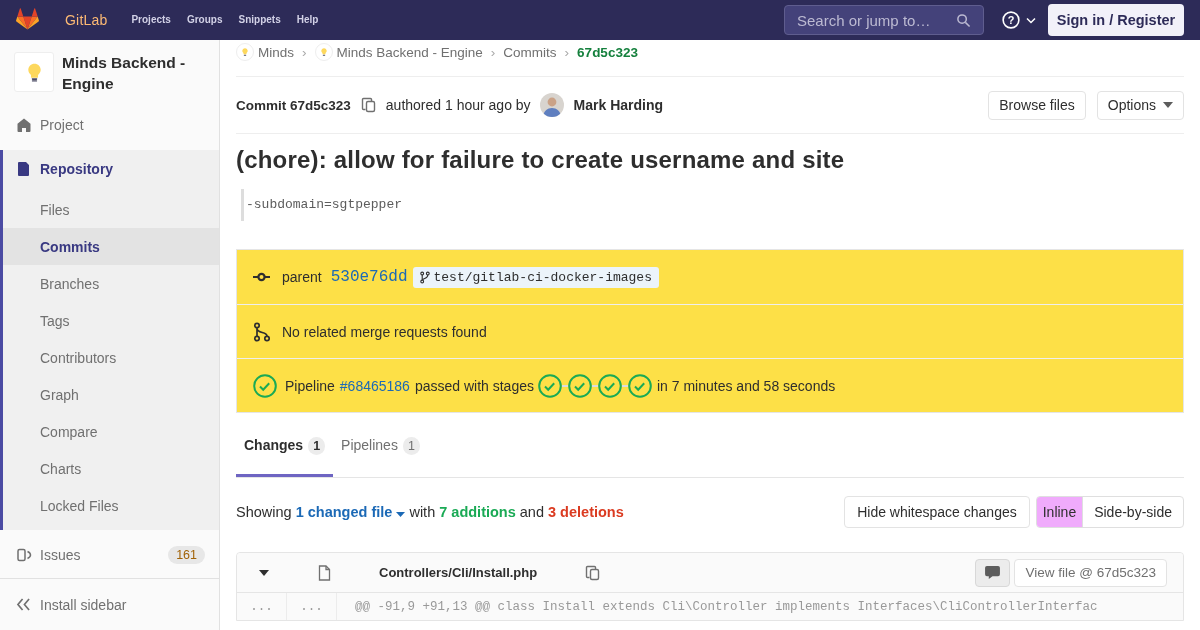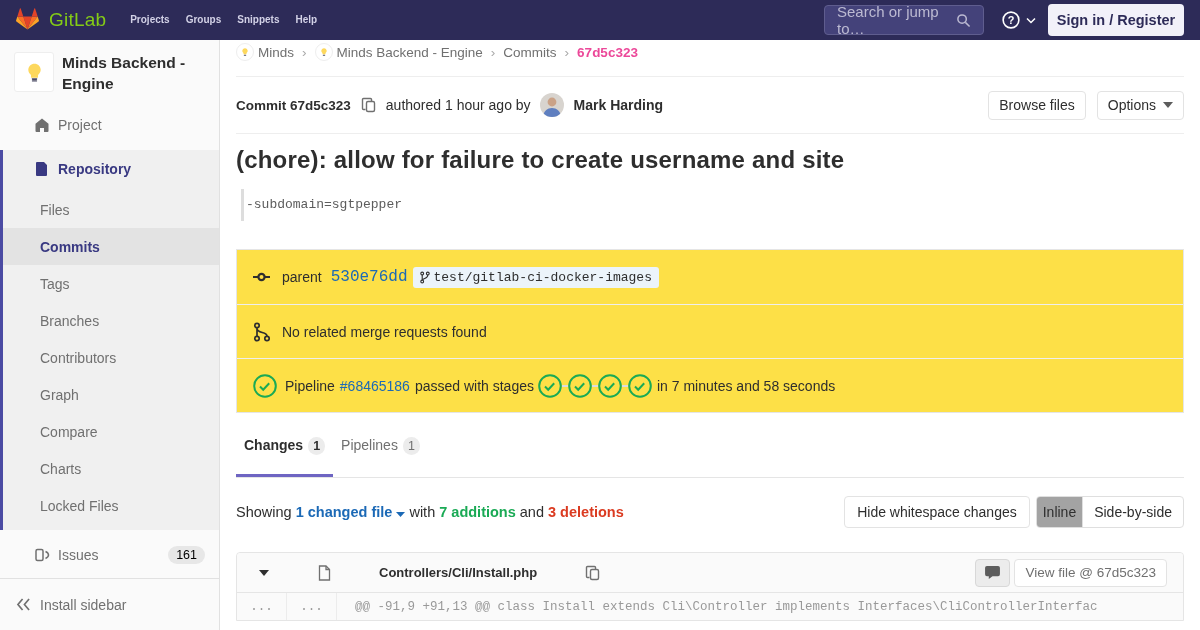--- a/index.html
+++ b/index.html
@@ -4,57 +4,57 @@
 <style>
 * { margin:0; padding:0; box-sizing:border-box; }
 html,body { width:1200px; height:630px; overflow:hidden; background:#fff;
   font-family:"Liberation Sans", sans-serif; font-size:14px; color:#2e2e2e; }
 .mono { font-family:"Liberation Mono", monospace; }
 
 
 .navbar { position:absolute; top:0; left:0; width:1200px; height:40px;
   background:#2d2b58; display:flex; align-items:center; padding:0 16px; z-index:10; }
 .logo { display:flex; align-items:center; }
-.logo-text { color:#84cc16; font-size:19px; margin-left:10px; letter-spacing:0.2px; }
+.logo-text { color:#fdba74; font-size:14px; margin-left:26px; letter-spacing:0.2px; }
 .nav-links { display:flex; margin-left:16px; }
 .nav-links a { color:#d2d1e6; font-weight:bold; font-size:10px; text-decoration:none; padding:16px 8px; line-height:40px; }
 .nav-right { margin-left:auto; display:flex; align-items:center; }
-.searchbox { width:160px; height:30px; background:#44427a; border:1px solid #5f5d8e;
+.searchbox { width:200px; height:30px; background:#44427a; border:1px solid #5f5d8e;
   border-radius:4px; display:flex; align-items:center; padding:0 12px; color:#bcbad2; font-size:15px; }
 .searchbox .ph { flex:1; }
 .help-q { margin-left:18px; display:flex; align-items:center; color:#fff; }
 .signin { margin-left:12px; background:#f2f1f9; color:#2d2b58; font-weight:bold; font-size:14.5px;
   border-radius:4px; height:32px; line-height:32px; width:136px; text-align:center; }
 
 
 .sidebar { position:absolute; top:40px; left:0; width:220px; height:590px;
   background:#fafafa; border-right:1px solid #e1e1e1; }
 .proj-head { display:flex; padding:12px 14px 12px 14px; align-items:flex-start; height:66px; }
 .proj-avatar { width:40px; height:40px; border:1px solid #eee; border-radius:3px; background:#fff;
   display:flex; align-items:center; justify-content:center; flex:none; }
 .proj-title { font-weight:bold; font-size:15.5px; color:#2e2e2e; margin-left:8px; line-height:21px; padding-top:0px; }
-.nav-item { display:flex; align-items:center; height:37px; padding-left:34px; color:#707070; font-size:14px; }
+.nav-item { display:flex; align-items:center; height:37px; padding-left:16px; color:#707070; font-size:14px; }
 .nav-item svg { margin-right:8px; flex:none; }
 .sect { position:relative; background:#f0f0f0; margin-top:7px; padding:0 0 6px 0; }
 .sect::before { content:""; position:absolute; left:0; top:0; bottom:0; width:3px; background:#4b4ba3; }
 .sect .head { color:#393982; font-weight:bold; margin-bottom:4px; }
 .sub { padding-left:40px; }
 .sub.active { background:#e3e3e3; color:#393982; font-weight:bold; }
 .badge-pill { margin-left:auto; margin-right:14px; background:#e7e7e7; border-radius:10px;
-  font-size:12.5px; color:#000000; padding:2px 8px; font-weight:normal; }
+  font-size:12.5px; color:#a16207; padding:2px 8px; font-weight:normal; }
 .collapse-btn { position:absolute; bottom:0; left:0; width:219px; border-top:1px solid #e1e1e1;
   height:52px; display:flex; align-items:center; padding-left:16px; color:#707070; font-size:14px; }
 
 
 .content { position:absolute; top:28px; left:220px; width:980px; height:590px; padding:0 16px; }
 .breadcrumbs { height:49px; border-bottom:1px solid #eee; display:flex; align-items:center; color:#707070; font-size:13.5px; }
 .bc-avatar { width:18px; height:18px; border-radius:50%; border:1px solid #eee; background:#fff;
   display:inline-flex; align-items:center; justify-content:center; margin-right:4px; flex:none; }
 .bc-sep { margin:0 8px; color:#a9a9a9; }
-.bc-last { color:#ec4899; font-weight:bold; }
+.bc-last { color:#15803d; font-weight:bold; }
 
 .commit-head { height:57px; border-bottom:1px solid #eee; display:flex; align-items:center; }
 .commit-head .bold { font-weight:bold; }
 .avatar-s { width:24px; height:24px; border-radius:50%; overflow:hidden; flex:none; }
 .btn { display:inline-flex; align-items:center; justify-content:center; background:#fff; border:1px solid #e3e3e3;
   border-radius:4px; height:29px; padding:0 10px; font-size:14px; color:#2e2e2e; white-space:nowrap; }
 .hdr-btns { margin-left:auto; display:flex; }
 
 h1.commit-title { font-size:24px; font-weight:bold; color:#2e2e2e; margin-top:10px; line-height:31px; letter-spacing:0.2px; }
 pre.desc { margin-top:14px; margin-left:5px; border-left:3px solid #ddd; padding:5px 0 5px 2px;
@@ -72,21 +72,21 @@
 .tabs { margin-top:24px; border-bottom:1px solid #e5e5e5; height:41px; display:flex; }
 .tab { display:flex; align-items:flex-start; padding:0 8px; color:#707070; font-size:14px; }
 .tab.active { color:#2e2e2e; font-weight:bold; border-bottom:3px solid #6e65c2; }
 .tab .cnt { background:#ececec; color:#2e2e2e; border-radius:10px; padding:2px 5px; font-size:12.5px; margin-left:5px; font-weight:bold; line-height:14px;}
 .tab:not(.active) .cnt { font-weight:normal; color:#707070; }
 
 .showing-row { margin-top:18px; display:flex; align-items:center; font-size:14.5px; }
 .seg { display:flex; margin-left:6px; border:1px solid #dfdfdf; border-radius:4px; overflow:hidden; height:32px; font-size:14px; }
 .seg > div { padding:0 11px; display:flex; align-items:center; }
 .seg .on { padding:0 6px; }
-.seg .on { background:#a3a3a3; border-right:1px solid #dfdfdf; }
+.seg .on { background:#f0abfc; border-right:1px solid #dfdfdf; }
 
 .file-box { margin-top:24px; border:1px solid #e5e5e5; border-radius:4px 4px 0 0; }
 .file-head { background:#fafafa; height:40px; display:flex; align-items:center; padding:0 16px 0 12px; border-bottom:1px solid #e5e5e5; border-radius:4px 4px 0 0;gap:40px; }
 .file-name { font-weight:bold; margin:0 8px 0 8px; font-size:13px; }
 .diff-line { display:flex; height:27px; font-family:"Liberation Mono", monospace; font-size:12.5px; color:#999; background:#fafafa; }
 .gut { width:50px; border-right:1px solid #ececec; display:flex; align-items:center; justify-content:center; background:#fafafa; }
 </style>
 </head>
 <body>
 
@@ -149,22 +149,22 @@
   </div>
   <div class="sect">
     <div class="nav-item head">
       <svg width="16" height="16" viewBox="0 0 16 16" fill="#393982">
           <path d="M3 1h7l3 3v10a1 1 0 0 1-1 1H3a1 1 0 0 1-1-1V2a1 1 0 0 1 1-1zm2 6h6v1.5H5V7zm0 3h6v1.5H5V10z"></path>
         </svg>
       Repository
     </div>
     <div class="nav-item sub">Files</div>
     <div class="nav-item sub active">Commits</div>
+    <div class="nav-item sub">Branches</div>
     <div class="nav-item sub">Tags</div>
-    <div class="nav-item sub">Branches</div>
     <div class="nav-item sub">Contributors</div>
     <div class="nav-item sub">Graph</div>
     <div class="nav-item sub">Compare</div>
     <div class="nav-item sub">Charts</div>
     <div class="nav-item sub">Locked Files</div>
   </div>
   <div class="nav-item" style="margin-top:6px">
     <svg width="16" height="16" viewBox="0 0 16 16" fill="none" stroke="#707070" stroke-width="1.5">
         <rect x="2" y="2.5" width="7" height="11" rx="1.5"></rect>
         <path d="M11.5 4.5c1.8.8 3 2 3 3.5s-1.2 2.7-3 3.5"></path>

